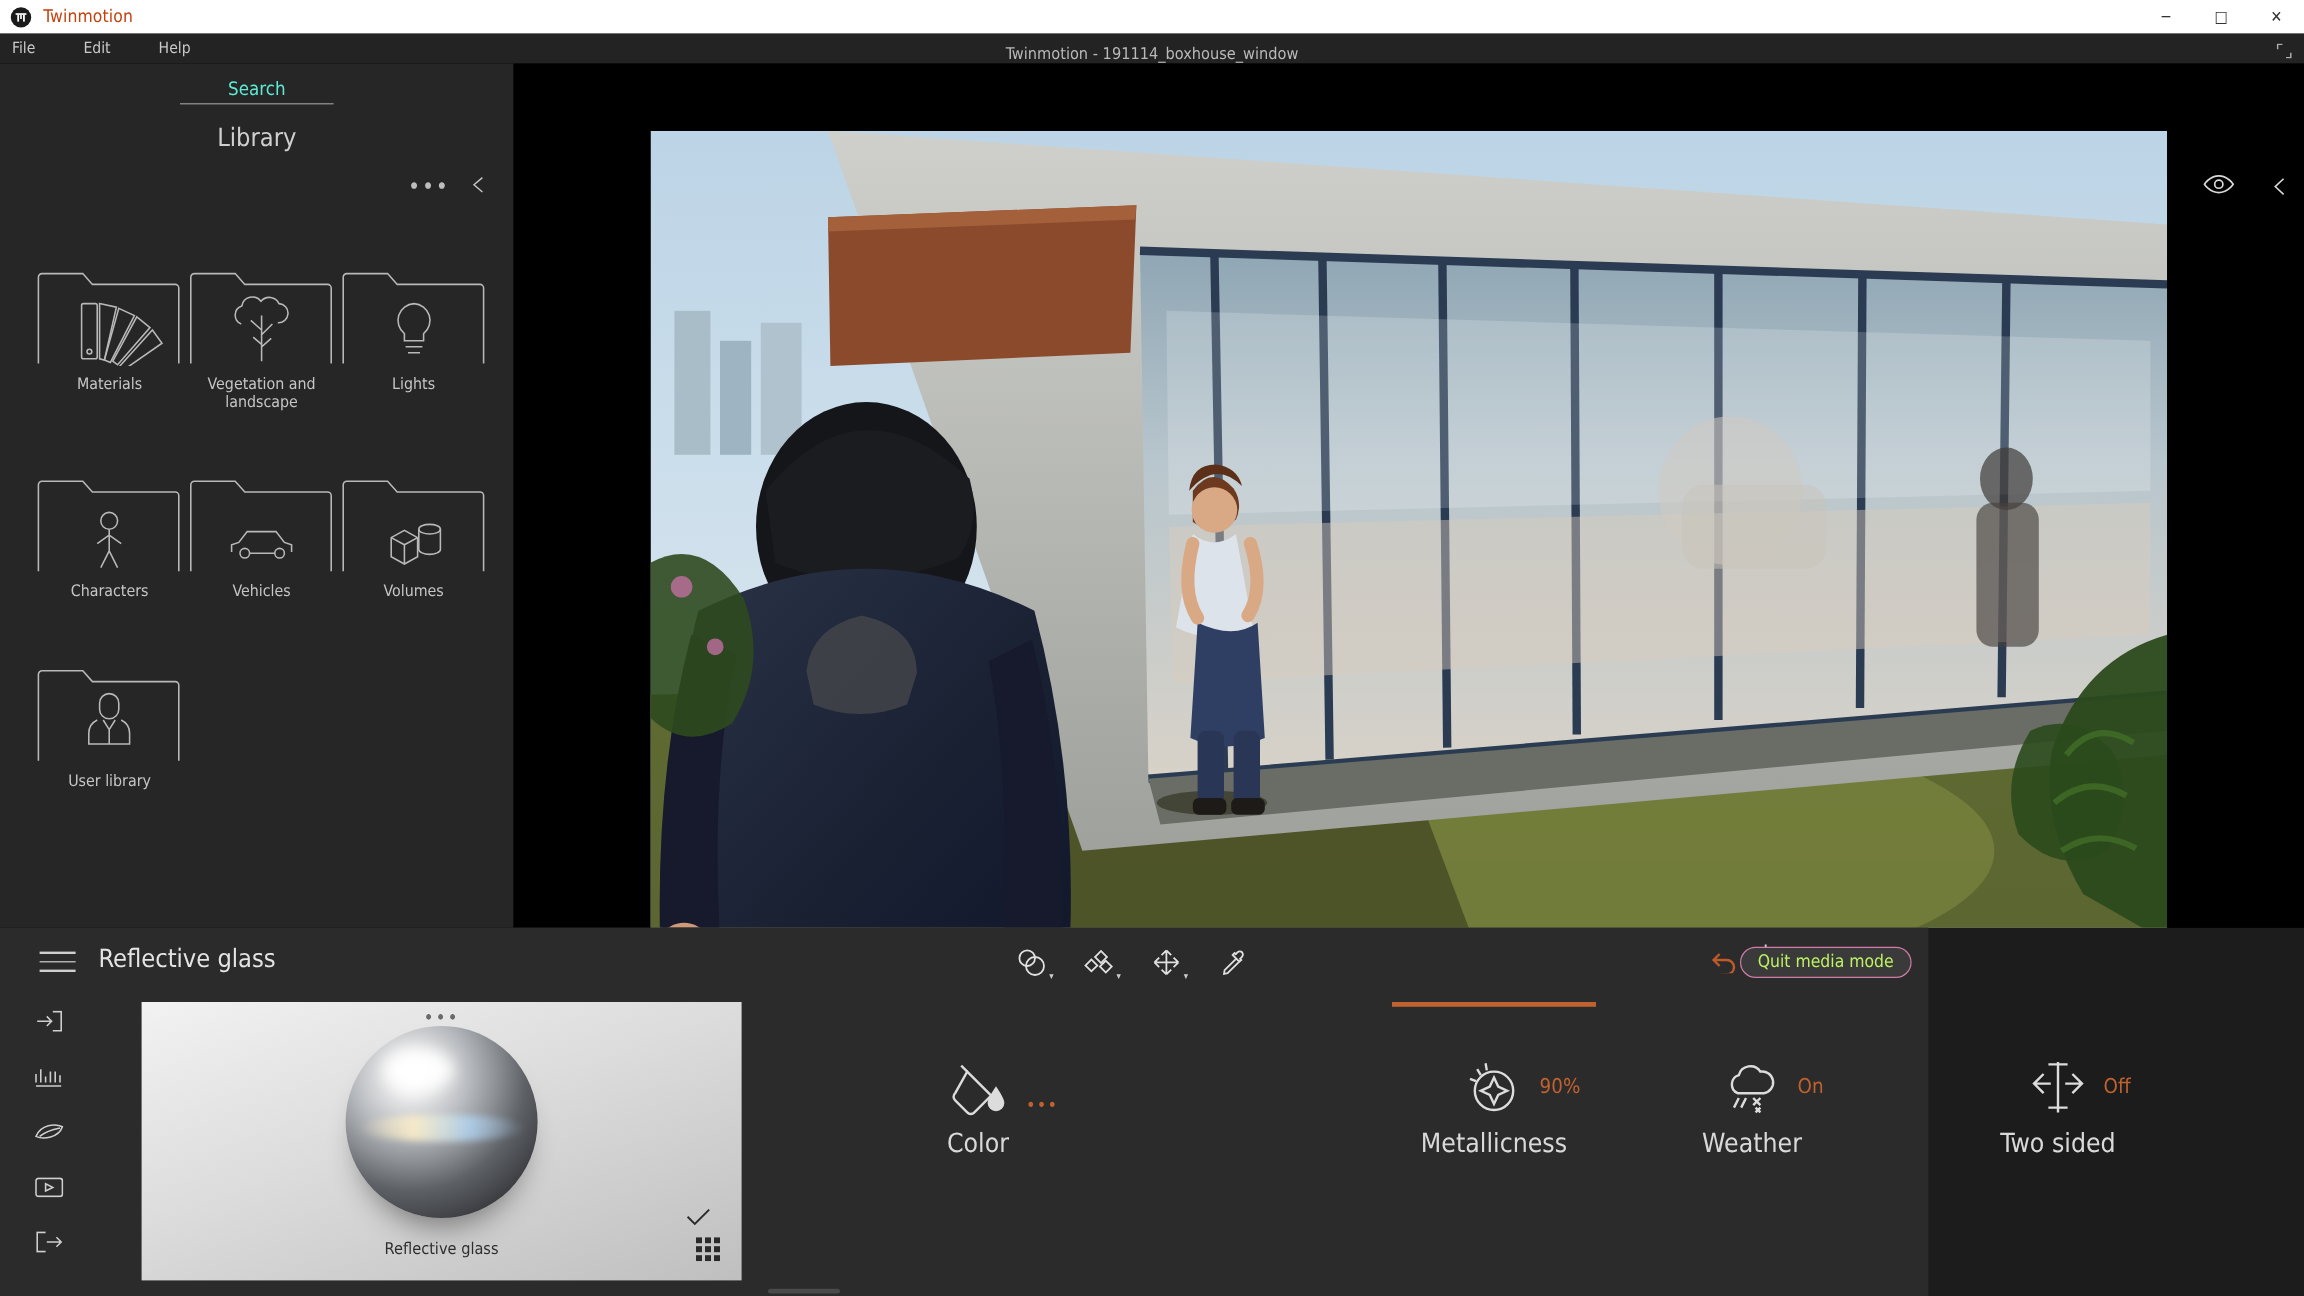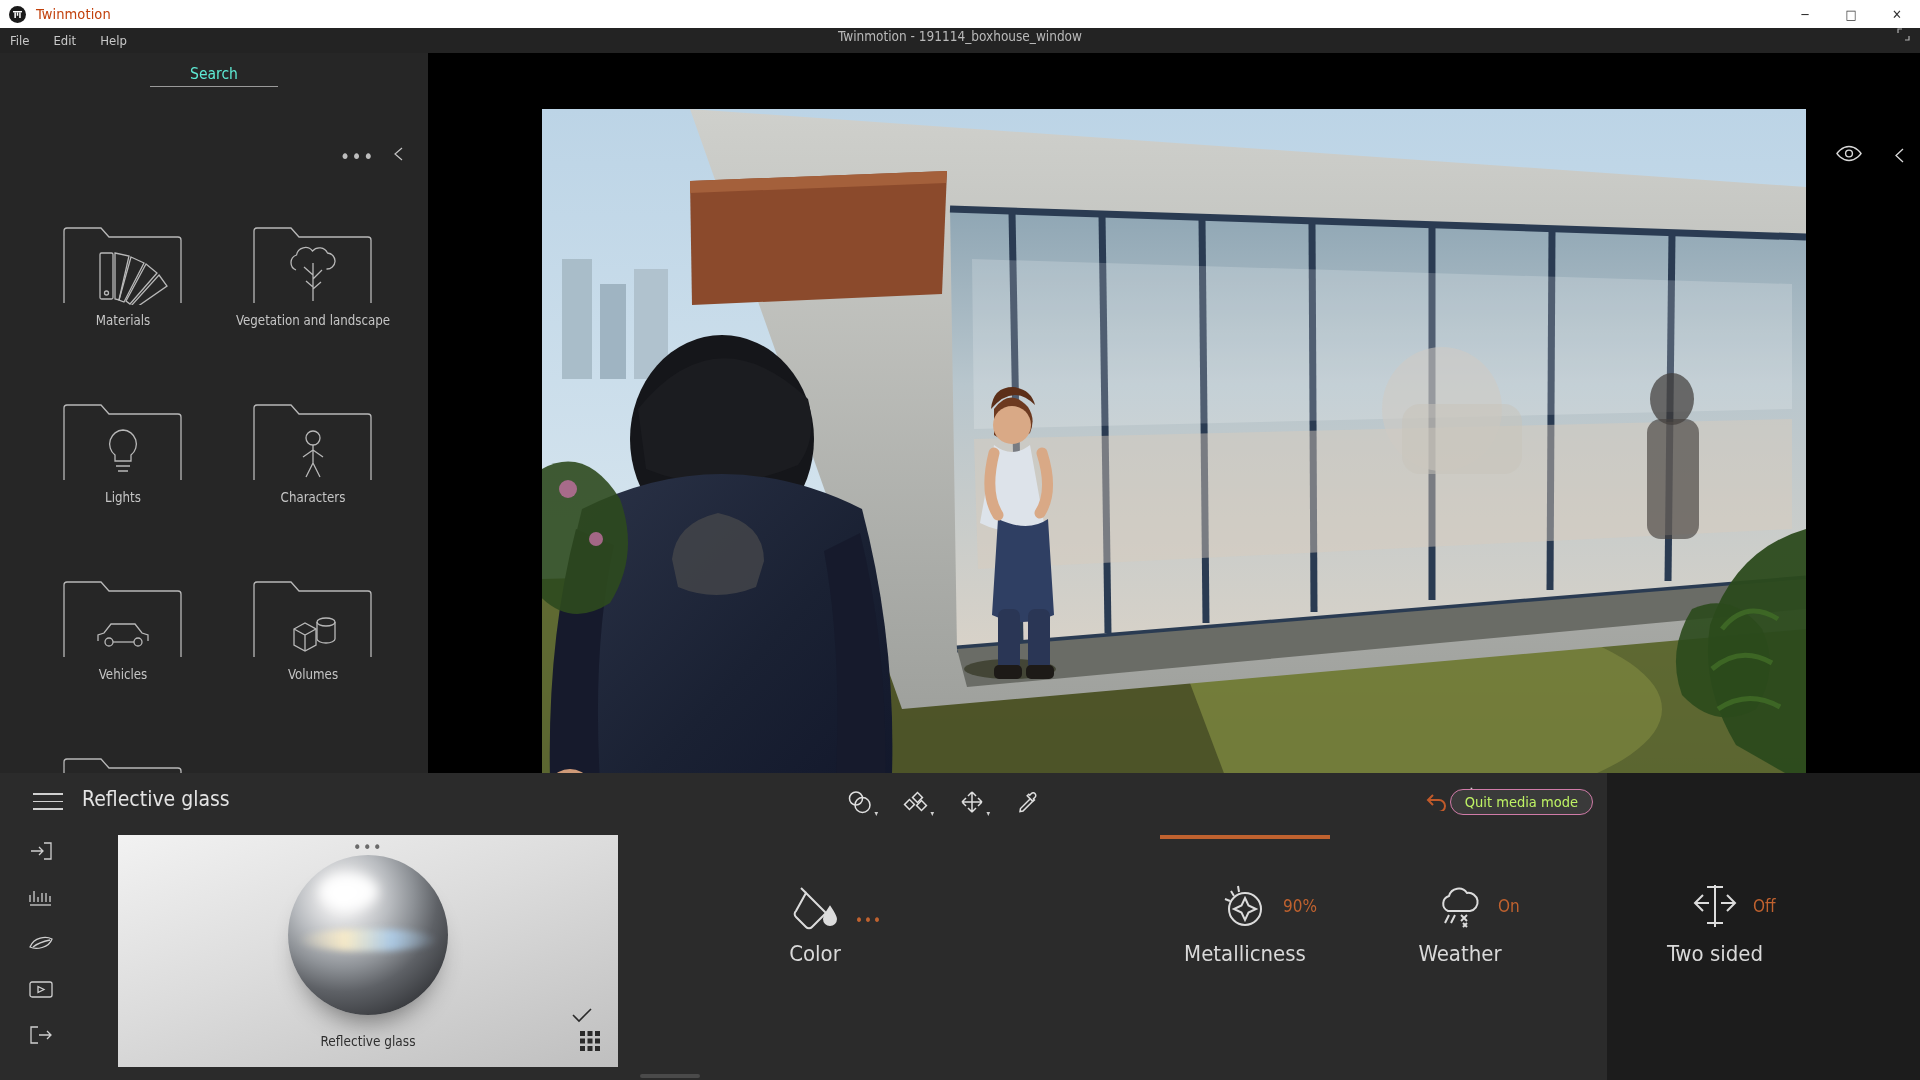--- a/index.html
+++ b/index.html
@@ -10,42 +10,42 @@
   .titlebar { height:28px; background:#ffffff; display:flex; align-items:center; position:relative; }
   .tb-logo { width:17px; height:17px; margin-left:9px; border-radius:50%; background:#1a1a1a;
      display:flex; align-items:center; justify-content:center; }
   .tb-logo svg { display:block; }
   .tb-title { margin-left:10px; font-size:14.5px; color:#c2410c; letter-spacing:.1px; }
   .tb-btns { position:absolute; right:0; top:0; height:28px; display:flex; }
   .tb-btn { width:46px; height:28px; display:flex; align-items:center; justify-content:center;
      color:#333; font-size:13px; }
 
   
-  .menubar { height:25px; background:#232323; display:flex; align-items:flex-start; position:relative; }
+  .menubar { height:25px; background:#232323; display:flex; align-items:flex-end; position:relative;gap:16px; }
   .menu-item { color:#c9c9c9; font-size:13px; padding:0 12px; line-height:25px; }
   .menu-item:first-child { padding-left:10px; }
   .menu-title { position:absolute; left:0; right:0; text-align:center; color:#b9b9b9; font-size:13.5px;
      pointer-events:none; }
   .menu-expand { position:absolute; right:10px; color:#b0b0b0; font-size:13px; }
 
   
   .stage { position:relative; width:1920px; height:720px; background:#000; }
 
   
   .library { position:absolute; left:0; top:0; width:428px; height:720px; background:#262626; }
   .lib-top { position:relative; height:90px; }
   .search-wrap { position:absolute; left:50%; transform:translateX(-50%); top:12px; width:128px; }
   .search-text { text-align:center; color:#5eead4; font-size:15.5px; }
   .search-line { margin-top:3px; height:1px; background:#9a9a9a; }
   .lib-dots { position:absolute; left:340px; top:92px; color:#bdbdbd; font-size:19px; letter-spacing:1.5px; }
   .lib-collapse { position:absolute; left:392px; top:93px; color:#c5c5c5; }
   .lib-title { position:absolute; left:0; right:0; top:50px; text-align:center; color:#cfcfcf; font-size:21px; }
 
   .lib-grid { position:absolute; top:170px; left:28px; width:380px;
-     display:grid; grid-template-columns:1fr 1fr; row-gap:72px; }
+     display:grid; grid-template-columns:1fr 1fr 1fr; row-gap:53px; }
   .lib-cell { display:flex; flex-direction:column; align-items:center; }
   .folder { position:relative; width:126px; height:82px; }
   .folder svg { display:block; }
   .lib-label { margin-top:8px; color:#c6c6c6; font-size:13.2px; text-align:center; }
 
   
   .viewport { position:absolute; left:428px; top:0; width:1492px; height:720px;
      background:#000; overflow:hidden; }
   .render { position:absolute; left:114px; top:56px; width:1264px; height:712px; overflow:hidden; }
   .vp-eye { position:absolute; right:58px; top:92px; color:#d8d8d8; }
@@ -142,20 +142,21 @@
       <div class="search-wrap">
         <div class="search-text">Search</div>
         <div class="search-line"></div>
       </div>
       <div class="lib-dots">•••</div>
       <div class="lib-collapse">
         <svg width="14" height="16" viewBox="0 0 14 16" fill="none" stroke="#c5c5c5" stroke-width="1.2">
             <path d="M10 2L3 8l7 6"></path>
           </svg>
       </div>
+      <div class="lib-title">Library</div>
     </div>
 
     <div class="lib-grid">
 
       <div class="lib-cell">
         <div class="folder">
           <svg width="126" height="82" viewBox="0 0 126 82" fill="none" stroke="#b8b8b8" stroke-width="1.3">
             <path d="M4 80V8a3 3 0 013-3h34l8 9h69a3 3 0 013 3v63"></path>
             <rect x="40" y="30" width="13" height="46" rx="1.5"></rect>
             <circle cx="46.5" cy="70" r="2"></circle>

